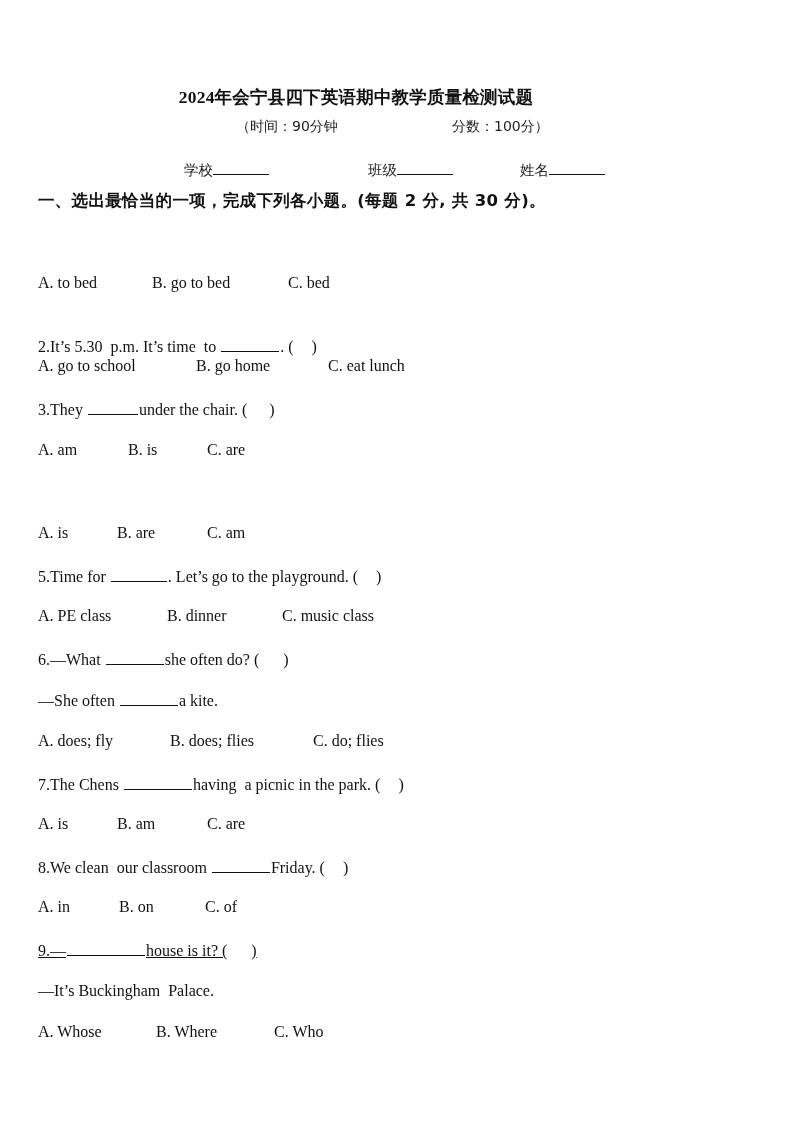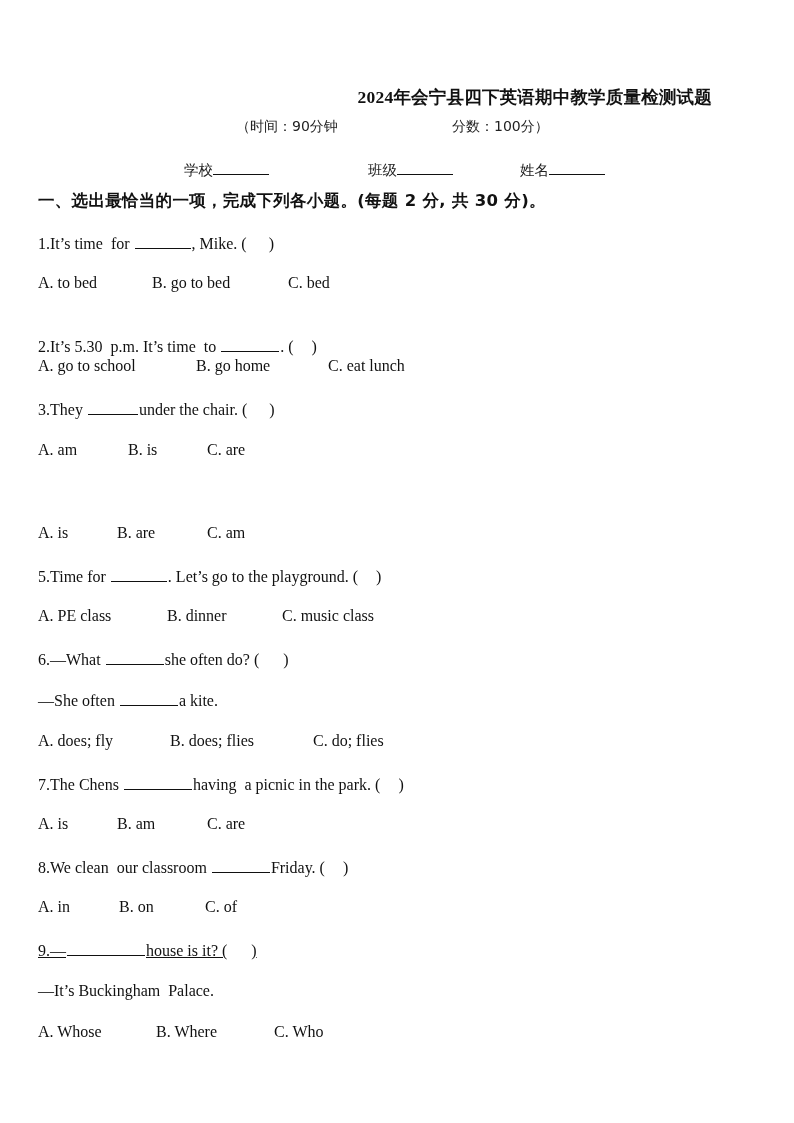--- a/index.html
+++ b/index.html
@@ -1,19 +1,19 @@
 <!DOCTYPE html>
 <html><head>
 <meta charset="utf-8">
 <style>
   html, body { margin: 0; padding: 0; background: #ffffff; }
   body { width: 794px; height: 1123px; position: relative; overflow: hidden;
          font-family: "Liberation Serif", "DejaVu Serif", serif; color: #111; }
   .page { position: absolute; left: 0; top: 0; width: 794px; height: 1123px; background: #fff; }
-  .title { position: absolute; top: 85px; left: 0; width: 712px; text-align: right;
+  .title { position: absolute; top: 85px; left: 0; width: 712px; text-align: center;
            font-size: 17.5px; font-weight: bold; letter-spacing: 0.2px; }
   .subtitle { position: absolute; top: 118px; font-size: 14px; font-family: "DejaVu Sans", sans-serif; color:#222; }
   .info { position: absolute; top: 160px; font-size: 14.5px; font-family: "DejaVu Sans", sans-serif; color:#222; }
   .blank-line { display: inline-block; border-bottom: 1px solid #111; height: 14px; vertical-align: baseline; }
   .section { position: absolute; top: 190px; left: 38px; font-size: 16.5px; font-weight: bold;
              font-family: "DejaVu Sans", sans-serif; letter-spacing: 0.3px; }
   .line { position: absolute; left: 38px; font-size: 16px; white-space: pre; }
   .opt { position: absolute; font-size: 16px; white-space: pre; }
   .blank { display: inline-block; border-bottom: 1px solid #111; height: 15px; vertical-align: baseline; margin: 0 1px; }
 </style>
@@ -32,21 +32,20 @@
   </div>
   <div class="info" style="left:368px;">
     <span>班级</span><span class="blank-line" style="width:56px;"></span>
   </div>
   <div class="info" style="left:520px;">
     <span>姓名</span><span class="blank-line" style="width:56px;"></span>
   </div>
 
   <div class="section">一、选出最恰当的一项，完成下列各小题。(每题 2 分, 共 30 分)。</div>
 
-  <div class="line" style="top:233px;"><span>1.</span><span>It’s time  for </span><span class="blank" style="width:56px;"></span><span>, Mike. (</span><span style="display:inline-block;width:22px;"></span><span>)</span></div>
   <div class="opt" style="top:274px;left:38px;">A. to bed</div>
   <div class="opt" style="top:274px;left:152px;">B. go to bed</div>
   <div class="opt" style="top:274px;left:288px;">C. bed</div>
 
   <div class="line" style="top:316px;margin-top:20px;"><span>2.</span><span>It’s 5.30  p.m. It’s time  to </span><span class="blank" style="width:58px;"></span><span>. (</span><span style="display:inline-block;width:18px;"></span><span>)</span></div>
   <div class="opt" style="top:357px;left:38px;">A. go to school</div>
   <div class="opt" style="top:357px;left:196px;">B. go home</div>
   <div class="opt" style="top:357px;left:328px;">C. eat lunch</div>
 
   <div class="line" style="top:399px;"><span>3.</span><span>They </span><span class="blank" style="width:50px;"></span><span>under the chair. (</span><span style="display:inline-block;width:22px;"></span><span>)</span></div>

